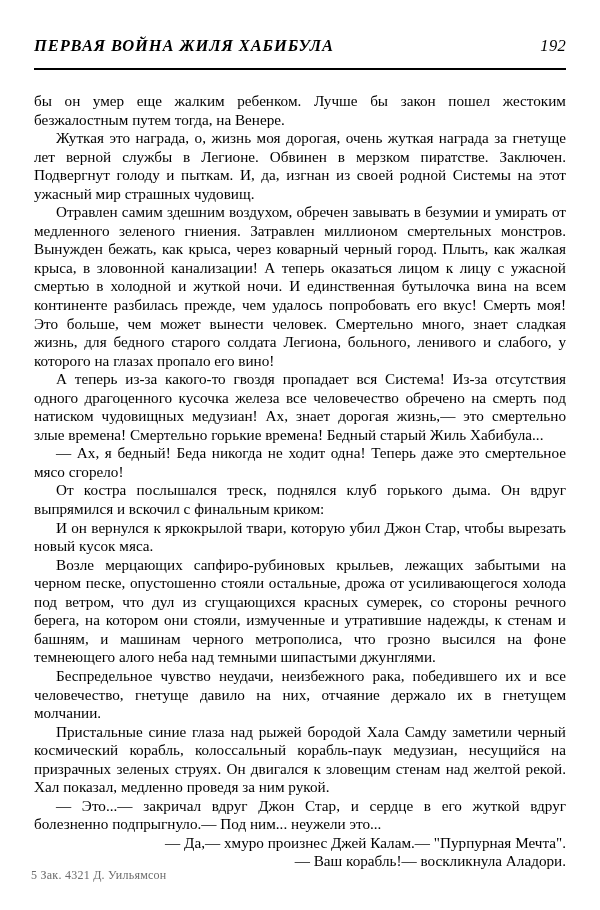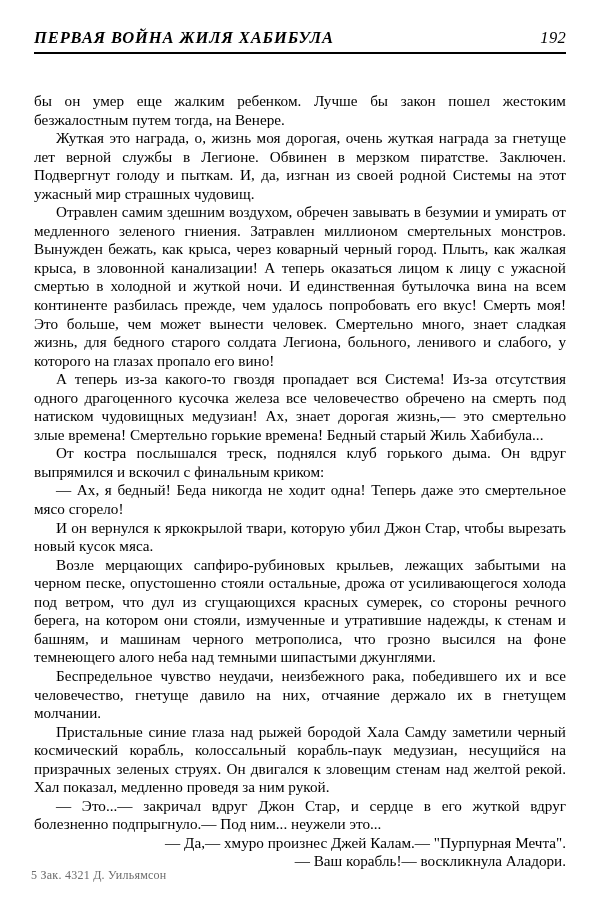--- a/index.html
+++ b/index.html
@@ -16,28 +16,28 @@
     overflow: hidden;
     font-family: "Liberation Serif", "DejaVu Serif", serif;
     color: #000000;
     -webkit-font-smoothing: antialiased;
   }
 
   
   .runhead {
     position: absolute;
     left: 34px;
-    top: 28px;
+    top: 44px;
     width: 532px;
     height: 26px;
     display: flex;
     align-items: flex-end;
     justify-content: space-between;
     border-bottom: 2.2px solid #000;
-    padding-bottom: 6px;
+    padding-bottom: 14px;
     box-sizing: border-box;
   }
   .runhead-title {
     font-weight: bold;
     font-style: italic;
     font-size: 16.5px;
     letter-spacing: 0.9px;
     line-height: 1;
     white-space: nowrap;
   }
@@ -96,22 +96,22 @@
   <div class="runhead">
     <span class="runhead-title">ПЕРВАЯ ВОЙНА ЖИЛЯ ХАБИБУЛА</span>
     <span class="runhead-folio">192</span>
   </div>
 
   <div class="textblock">
       <p class="noindent">бы он умер еще жалким ребенком. Лучше бы закон пошел жестоким безжалостным путем тогда, на Венере.</p>
       <p>Жуткая это награда, о, жизнь моя дорогая, очень жуткая награда за гнетуще лет верной службы в Легионе. Обвинен в мерзком пиратстве. Заключен. Подвергнут голоду и пыткам. И, да, изгнан из своей родной Системы на этот ужасный мир страшных чудовищ.</p>
       <p>Отравлен самим здешним воздухом, обречен завывать в безумии и умирать от медленного зеленого гниения. Затравлен миллионом смертельных монстров. Вынужден бежать, как крыса, через коварный черный город. Плыть, как жалкая крыса, в зловонной канализации! А теперь оказаться лицом к лицу с ужасной смертью в холодной и жуткой ночи. И единственная бутылочка вина на всем континенте разбилась прежде, чем удалось попробовать его вкус! Смерть моя! Это больше, чем может вынести человек. Смертельно много, знает сладкая жизнь, для бедного старого солдата Легиона, больного, ленивого и слабого, у которого на глазах пропало его вино!</p>
       <p>А теперь из-за какого-то гвоздя пропадает вся Система! Из-за отсутствия одного драгоценного кусочка железа все человечество обречено на смерть под натиском чудовищных медузиан! Ах, знает дорогая жизнь,— это смертельно злые времена! Смертельно горькие времена! Бедный старый Жиль Хабибула...</p>
+      <p>— Ах, я бедный! Беда никогда не ходит одна! Теперь даже это смертельное мясо сгорело!</p>
       <p>От костра послышался треск, поднялся клуб горького дыма. Он вдруг выпрямился и вскочил с финальным криком:</p>
-      <p>— Ах, я бедный! Беда никогда не ходит одна! Теперь даже это смертельное мясо сгорело!</p>
       <p>И он вернулся к яркокрылой твари, которую убил Джон Стар, чтобы вырезать новый кусок мяса.</p>
       <p>Возле мерцающих сапфиро-рубиновых крыльев, лежащих забытыми на черном песке, опустошенно стояли остальные, дрожа от усиливающегося холода под ветром, что дул из сгущающихся красных сумерек, со стороны речного берега, на котором они стояли, измученные и утратившие надежды, к стенам и башням, и машинам черного метрополиса, что грозно высился на фоне темнеющего алого неба над темными шипастыми джунглями.</p>
       <p>Беспредельное чувство неудачи, неизбежного рака, победившего их и все человечество, гнетуще давило на них, отчаяние держало их в гнетущем молчании.</p>
       <p>Пристальные синие глаза над рыжей бородой Хала Самду заметили черный космический корабль, колоссальный корабль-паук медузиан, несущийся на призрачных зеленых струях. Он двигался к зловещим стенам над желтой рекой. Хал показал, медленно проведя за ним рукой.</p>
       <p>— Это...— закричал вдруг Джон Стар, и сердце в его жуткой вдруг болезненно подпрыгнуло.— Под ним... неужели это...</p>
       <p class="dlg-short">— Да,— хмуро произнес Джей Калам.— "Пурпурная Мечта".</p>
       <p class="dlg-short">— Ваш корабль!— воскликнула Аладори.</p>
     </div>
 
   <div class="footer-sig">5 Зак. 4321 Д. Уильямсон</div>

